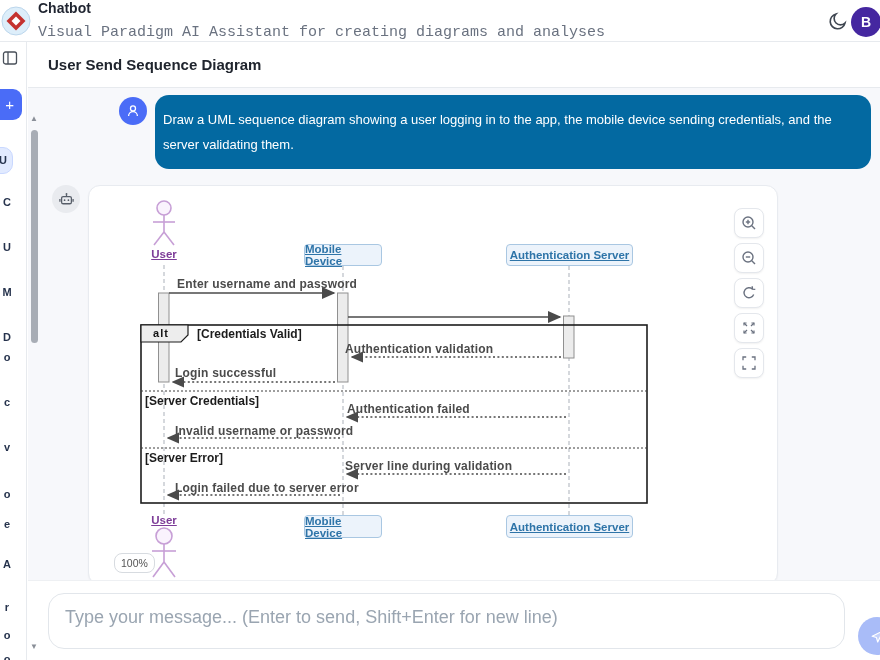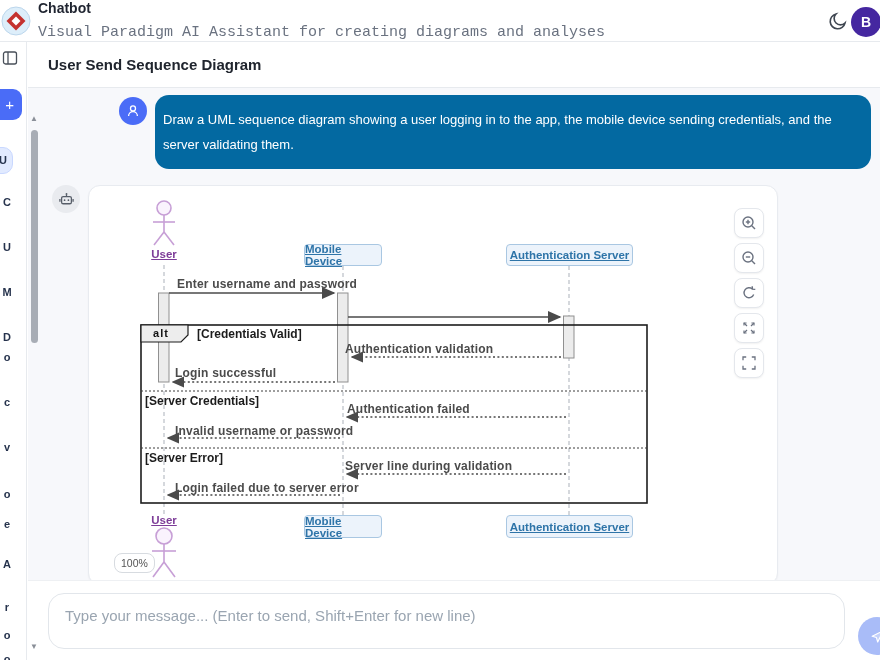--- a/index.html
+++ b/index.html
@@ -68,21 +68,21 @@
                 border-radius:8px; font-size:10.5px; color:#555; padding:3px 6px; }
   .zoombtn { position:absolute; left:645px; width:30px; height:30px; background:#fff; border:1px solid #e4e7ec;
              border-radius:8px; box-shadow:0 1px 2px rgba(0,0,0,.06); display:flex; align-items:center;
              justify-content:center; cursor:pointer; padding:0; }
 
   
   .composer { position:absolute; left:28px; top:580px; width:852px; height:80px; background:#fff;
               border-top:1px solid #eef0f3; }
   .composer textarea { position:absolute; left:20px; top:12px; width:797px; height:56px; border:1px solid #e2e6eb;
               border-radius:16px; resize:none; outline:none; font-family:"Liberation Sans",sans-serif;
-              font-size:15px; color:#374151; padding:13px 16px; }
+              font-size:18px; color:#374151; padding:13px 16px; }
   .composer textarea::placeholder { color:#9aa5b1; }
   .send-btn { position:absolute; left:830px; top:36px; width:38px; height:38px; border-radius:50%;
               background:#a9bcf8; border:none; display:flex; align-items:center; justify-content:center;
               cursor:pointer; }
 </style>
 </head>
 <body>
 
 <div class="app">
 

